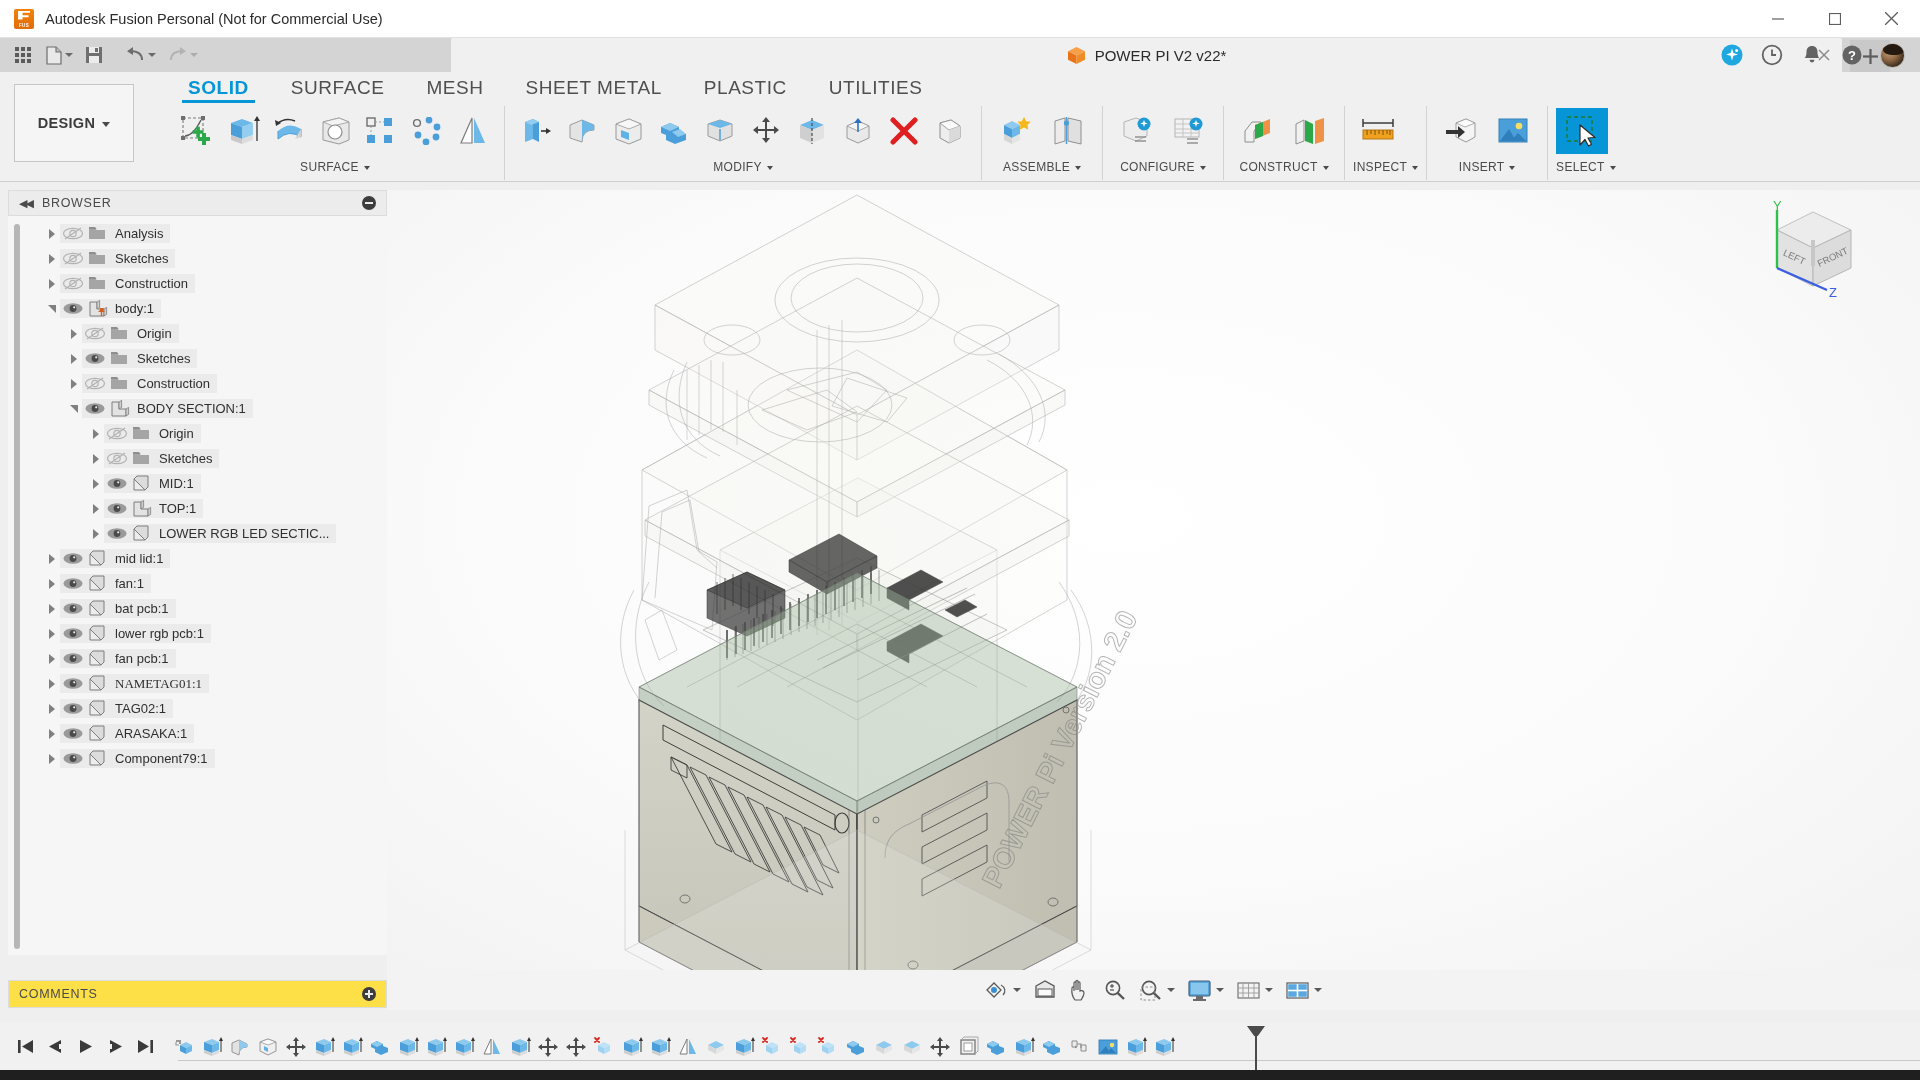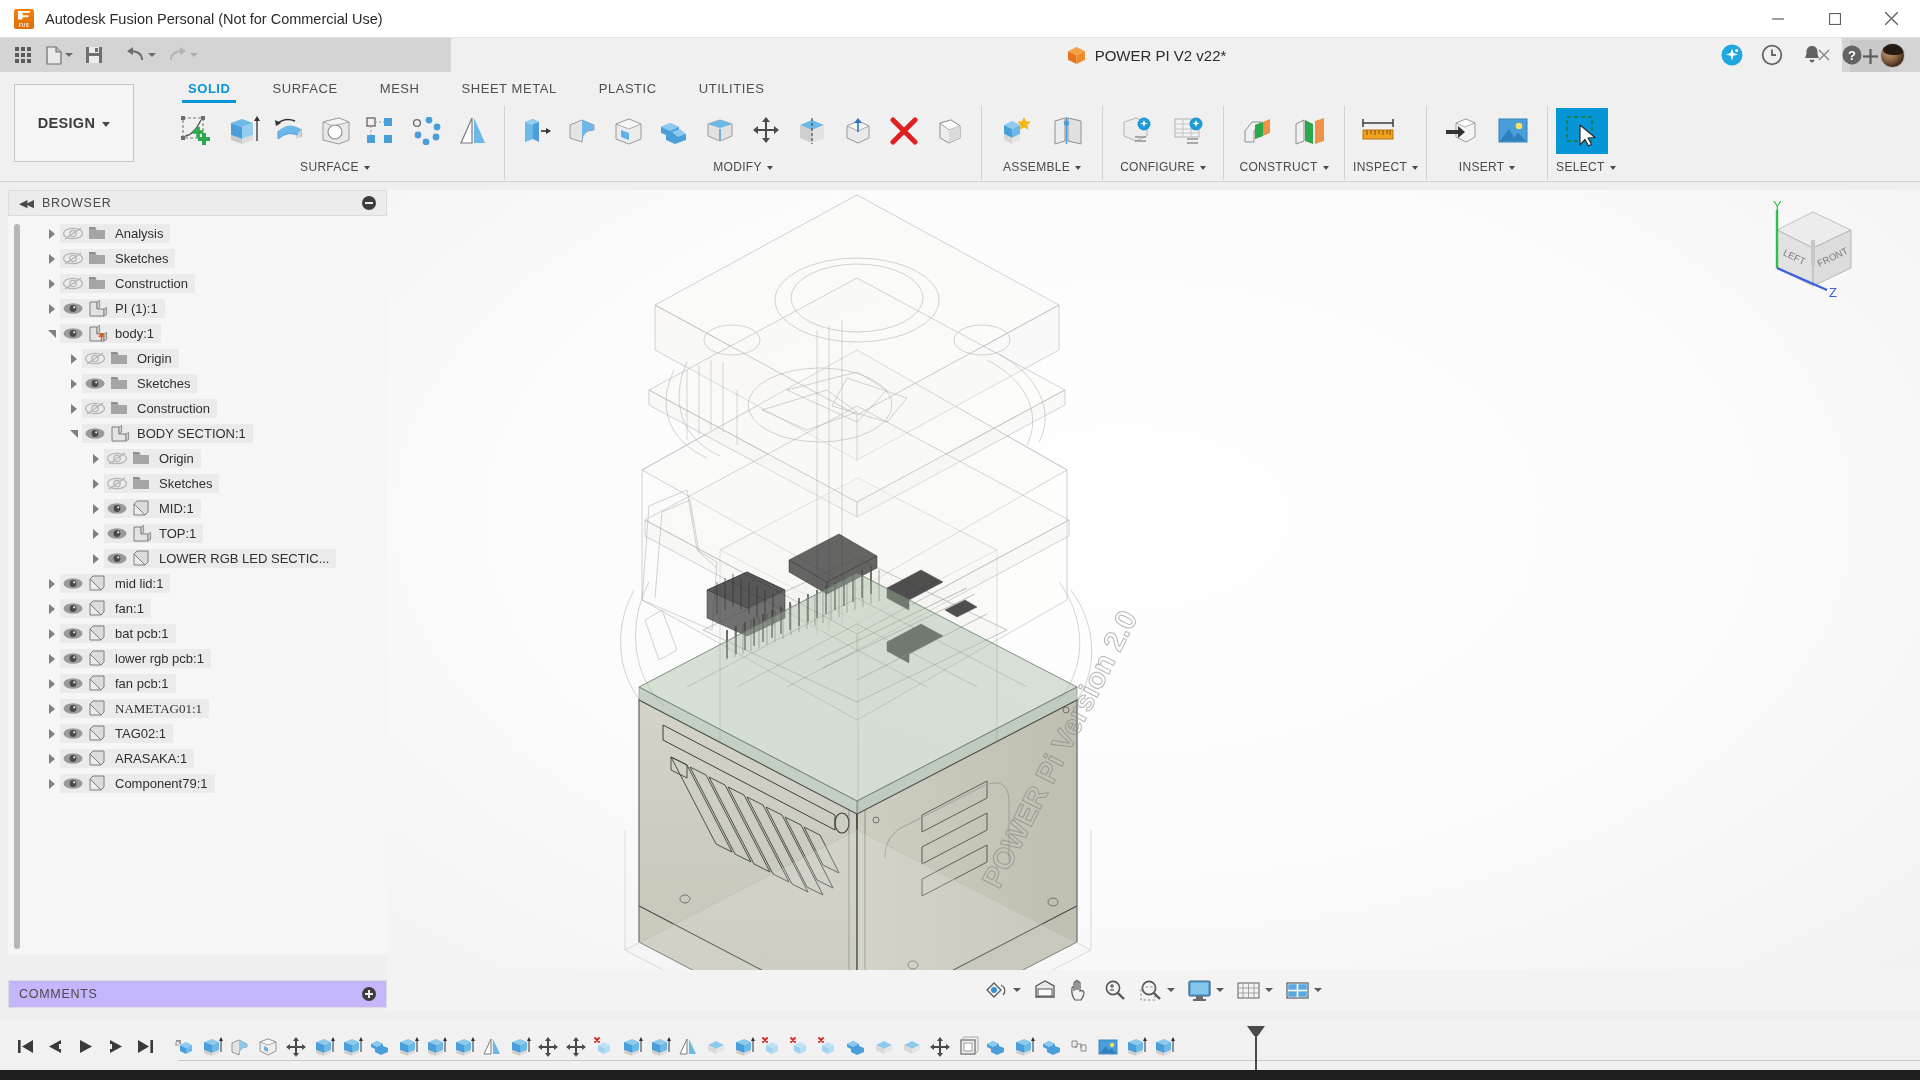--- a/index.html
+++ b/index.html
@@ -84,21 +84,21 @@
     position:absolute; left: 14px; top: 12px; width: 120px; height: 78px;
     background:#f5f5f5; border:1px solid #c6c6c6;
     display:flex; align-items:center; justify-content:center;
   }
   .design-lbl { font-size: 14.5px; font-weight: bold; color:#3c3c3c; letter-spacing:.3px;}
   .design-caret { width:0;height:0;border-left:4.5px solid transparent;border-right:4.5px solid transparent;border-top:5px solid #4a4a4a;margin-left:7px;margin-top:3px;}
 
   .ribbon-tabs { position:absolute; left:176px; top:0; height:32px; display:flex; align-items:center;}
   .rtab {
     height:32px; display:flex; align-items:center; padding:0 12px; margin-right:18px;
-    font-size: 13px; letter-spacing:.55px; color:#4f4f4f; position:relative;
+    font-size: 19px; letter-spacing:.55px; color:#4f4f4f; position:relative;
   }
   .rtab.active { color:#0696d7; font-weight:bold; }
   .rtab.active:after{content:"";position:absolute;left:6px;right:6px;bottom:1px;height:3px;background:#0696d7;}
 
   .ribbon-panels { position:absolute; left:166px; top:34px; height:74px; display:flex; align-items:flex-start;}
   .rpanel { height:74px; display:flex; flex-direction:column; position:relative; padding:0 8px;}
   .rpanel + .rpanel { border-left:1px solid #d2d2d2; }
   .rpanel-row { display:flex; align-items:center; height:50px; }
   .rpanel-lbl {
     height:22px; display:flex; align-items:center; justify-content:center;
@@ -136,21 +136,21 @@
   .teye { width:26px; height:19px; display:flex; align-items:center; justify-content:center; background:#ebebeb; }
   .tico { width:24px; height:19px; display:flex; align-items:center; justify-content:center; background:#ebebeb; }
   .tlabel { height:19px; display:flex; align-items:center; padding:0 7px 0 5px; background:#ebebeb; white-space:nowrap; }
   .tnode.sel .tico, .tnode.sel .tlabel { background:#8a8a8a; color:#ffffff; font-weight:bold; }
   .tradio { width:16px;height:16px;border-radius:50%;background:#e4e4e4;border:1px solid #6a6a6a;margin-left:5px;display:flex;align-items:center;justify-content:center;}
   .tradio i{width:7px;height:7px;border-radius:50%;background:#3a3a3a;display:block;}
 
   
   .comments {
     position:absolute; left:8px; top:980px; width:379px; height:28px;
-    background:#c4b5fd; border:1px solid #dcdcdc; display:flex; align-items:center; padding:0 10px;
+    background:#fde047; border:1px solid #dcdcdc; display:flex; align-items:center; padding:0 10px;
   }
   .comments-title { font-size:12.5px; color:#4a4a4a; letter-spacing:.7px; }
 
   
   .canvas {
     position:absolute; left:387px; top:190px; right:0; height:780px;
     background: #ffffff;
     background-image: radial-gradient(ellipse at 48% 42%, #ffffff 0%, #fbfbfb 55%, #f2f2f2 100%);
     overflow:hidden;
   }
@@ -691,40 +691,20 @@
                 <line x1="3" y1="13" x2="19" y2="2" stroke="#b2b2b2" stroke-width="1.3"></line>
               </svg>
             </span>
             <span class="tico">
               <svg width="20" height="19" viewBox="0 0 20 19">
                 <path d="M1 4 h6 l1.6 2 h8.4 v9 h-16 z" fill="#a5a5a5"></path>
                 <path d="M1 3 h6 l1.6 2 h-7.6 z" fill="#8e8e8e"></path>
               </svg>
             </span>
             <span class="tlabel">Construction</span>
-          </div>
-          <div class="tnode" style="padding-left: 36px;">
-            <span class="tarrow">
-              <span class="t"></span>
-            </span>
-            <span class="teye">
-              <svg width="22" height="15" viewBox="0 0 22 15">
-                <ellipse cx="11" cy="7.5" rx="9.5" ry="5.2" fill="#9a9a9a"></ellipse>
-                <circle cx="11" cy="7.5" r="3.4" fill="#4a4a4a"></circle>
-                <circle cx="12.2" cy="6.3" r="1.1" fill="#e8e8e8"></circle>
-              </svg>
-            </span>
-            <span class="tico">
-              <svg width="20" height="19" viewBox="0 0 20 19">
-                <path d="M2 3 h7 v7 h7 v7 h-14 z" fill="#e3e3e3" stroke="#7d7d7d" stroke-width="1"></path>
-                <path d="M9 3 l2.6 -1.6 v7 L9 10 Z" fill="#cfcfcf" stroke="#7d7d7d" stroke-width=".8"></path>
-                <path d="M16 10 l2.6 -1.6 v7 L16 17 Z" fill="#cfcfcf" stroke="#7d7d7d" stroke-width=".8"></path>
-              </svg>
-            </span>
-            <span class="tlabel">PI (1):1</span>
           </div>
           <div class="tnode" style="padding-left: 36px;">
             <span class="tarrow">
               <span class="d"></span>
             </span>
             <span class="teye">
               <svg width="22" height="15" viewBox="0 0 22 15">
                 <ellipse cx="11" cy="7.5" rx="9.5" ry="5.2" fill="#9a9a9a"></ellipse>
                 <circle cx="11" cy="7.5" r="3.4" fill="#4a4a4a"></circle>
                 <circle cx="12.2" cy="6.3" r="1.1" fill="#e8e8e8"></circle>

